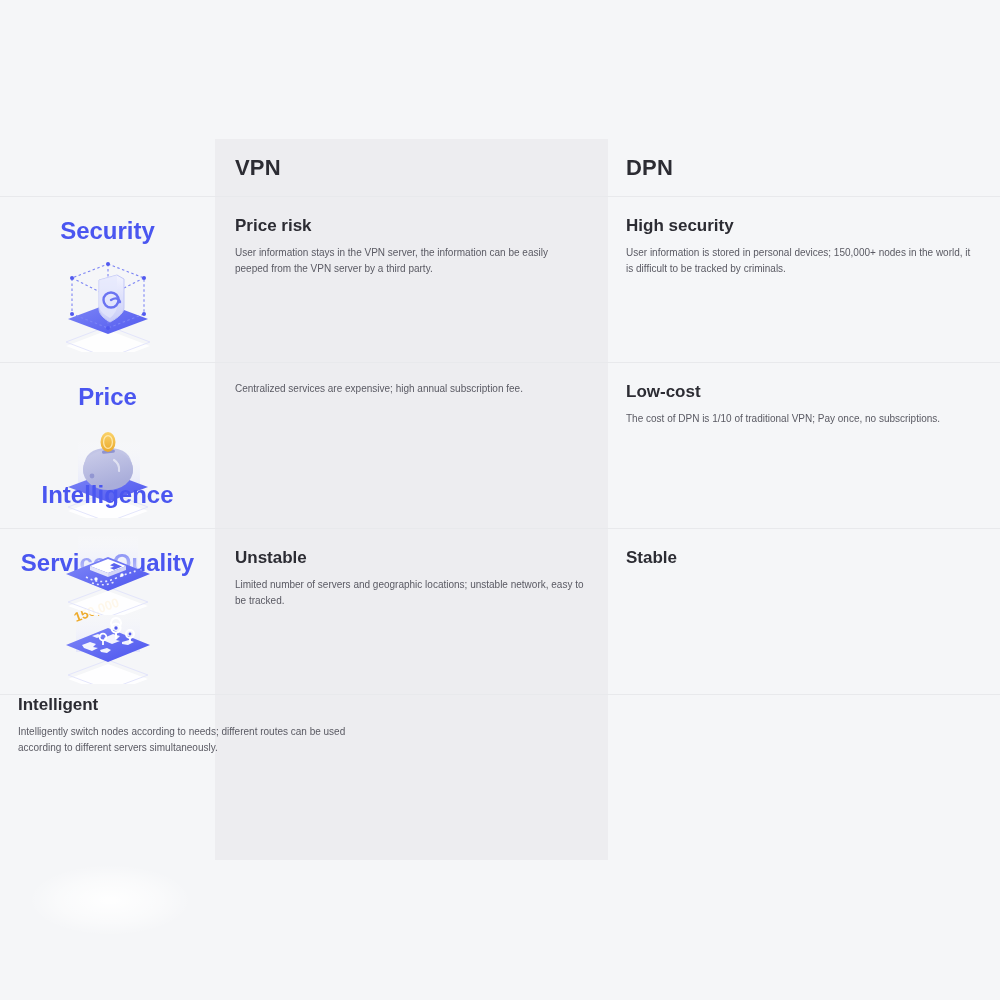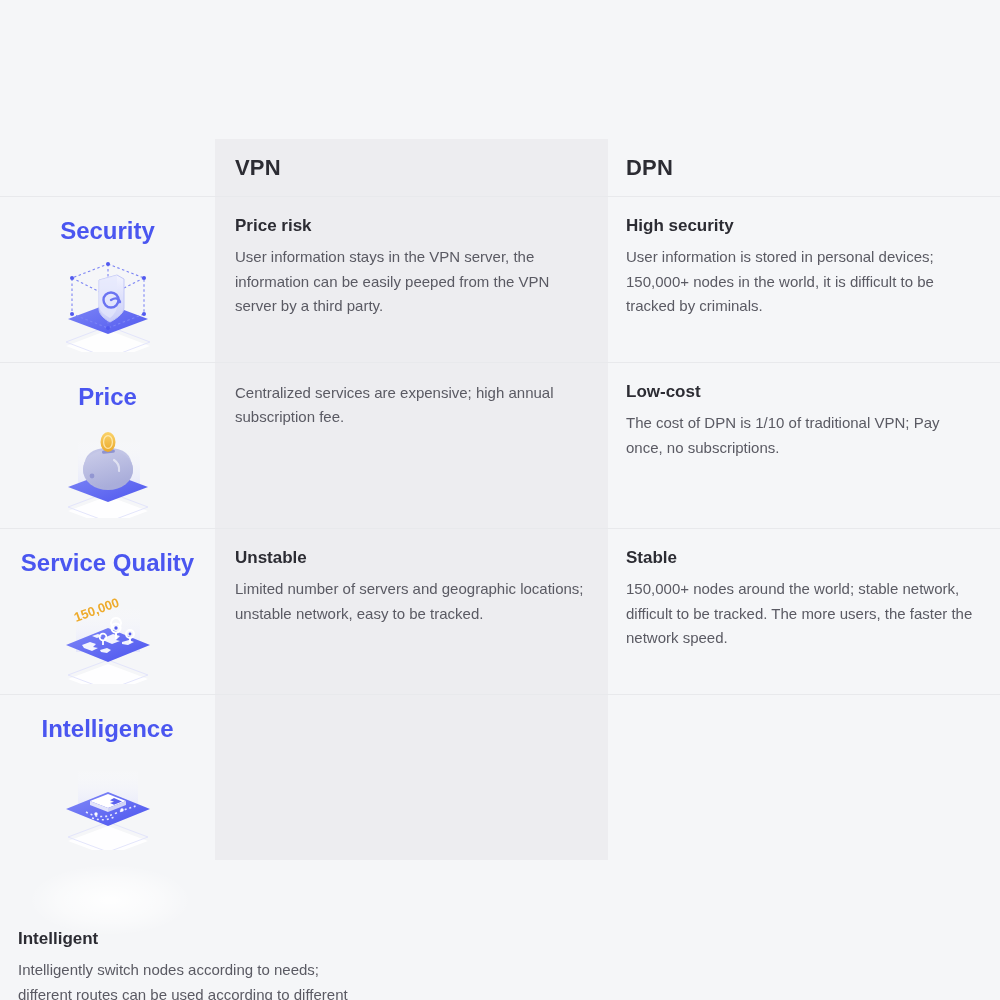--- a/index.html
+++ b/index.html
@@ -49,20 +49,21 @@
     height: 721px;
     background: #ededf0;
     z-index: 0;
   }
 
   .row {
     position: relative;
     display: flex;
     z-index: 1;
     border-bottom: 1px solid #e8e9ec;
+    justify-content: center;
   }
   .row.head { border-bottom: 1px solid #e8e9ec; }
   .row.last { border-bottom: none; flex-direction: column; }
 
   .cell-label {
     width: 215px;
     flex: 0 0 215px;
     padding: 0;
     display: flex;
     flex-direction: column;
@@ -119,21 +120,21 @@
 
   .cell-title {
     font-size: 17px;
     font-weight: 700;
     color: #2c2c33;
     line-height: 1.25;
     margin-bottom: 9px;
   }
 
   .cell-desc {
-    font-size: 15px;
+    font-size: 10px;
     color: #5a5a63;
     line-height: 1.62;
     max-width: 355px;
   }
   .cell-dpn .cell-desc { max-width: 352px; }
 </style>
 </head>
 <body>
 
 <div id="stage">
@@ -308,21 +309,20 @@
             <text x="20" y="34" transform="rotate(-20 20 34)" font-family="'Liberation Sans', sans-serif" font-size="13" font-weight="700" fill="#eeab2c">150,000</text>
           </svg>
         </div>
       </div>
       <div class="cell-vpn">
         <div class="cell-title">Unstable</div>
         <div class="cell-desc">Limited number of servers and geographic locations; unstable network, easy to be tracked.</div>
       </div>
       <div class="cell-dpn">
         <div class="cell-title">Stable</div>
-        <div class="cell-desc">150,000+ nodes around the world; stable network, difficult to be tracked. The more users, the faster the network speed.</div>
       </div>
     </div>
 
     <div class="row body r4 last">
       <div class="cell-label">
         <div class="feature-name">Intelligence</div>
         <div class="icon-wrap">
           <svg width="104" height="96" viewBox="0 0 104 96">
             <defs>
               <linearGradient id="plateD" x1="0" y1="0" x2="1" y2="1">

